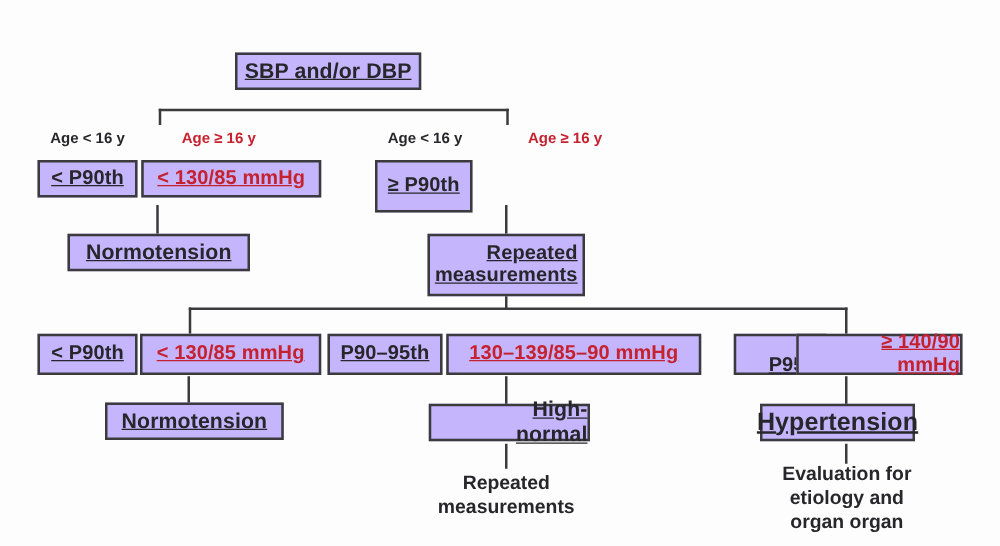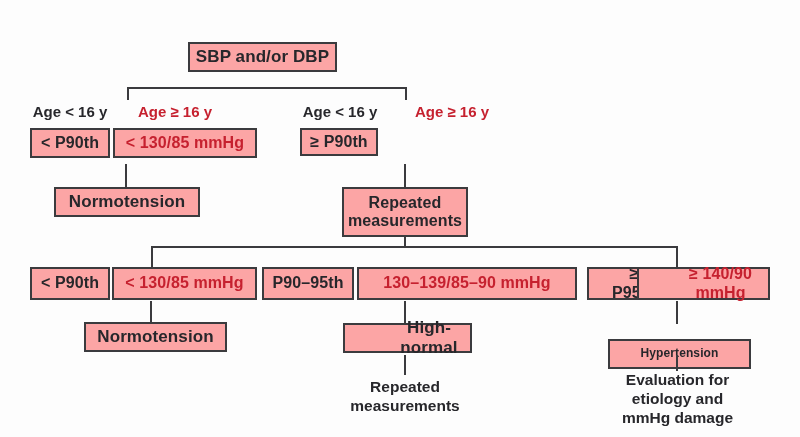--- a/index.html
+++ b/index.html
@@ -4,29 +4,29 @@
 <style>
   html,body{margin:0;padding:0;background:#fff;}
   .figure{
     position:relative;width:800px;height:437px;overflow:hidden;
     background:var(--background,#fdfdfd);
     font-family:"Liberation Sans","DejaVu Sans",sans-serif;
     font-weight:700;color:var(--black-text,#27272b);
   }
   .box{
     position:absolute;box-sizing:border-box;
-    border:2px solid var(--box-border,#3b3b3e);background:#fca5a5;
+    border:2px solid var(--box-border,#3b3b3e);background:#c4b5fd;
     display:flex;align-items:center;justify-content:center;
-    text-align:center;font-size:16px;line-height:1.15;
-    white-space:pre-line;letter-spacing:0.1px;
+    text-align:right;font-size:16px;line-height:1.15;
+    white-space:pre-line;letter-spacing:0.1px;text-decoration:underline;
   }
   .red{color:var(--red-text,#c6212f);}
   .ink{color:var(--black-text,#27272b);}
   .lbl{
-    position:absolute;font-size:15px;text-align:center;line-height:1.1;
+    position:absolute;font-size:12px;text-align:center;line-height:1.1;
     white-space:pre-line;
   }
   .freetext{
     position:absolute;font-size:15.5px;text-align:center;line-height:1.22;
     white-space:pre-line;
   }
   .line{position:absolute;background:var(--box-border,#3b3b3e);}
 </style>
 </head>
 <body>
@@ -39,51 +39,51 @@
   <div class="line" style="left:127px;top:87px;width:2px;height:13px;"></div>
   <div class="line" style="left:405px;top:87px;width:2px;height:13px;"></div>
 
   <div class="lbl ink" style="left:20px;top:104px;width:100px;">Age &lt; 16 y</div>
   <div class="lbl red" style="left:125px;top:104px;width:100px;">Age ≥ 16 y</div>
   <div class="lbl ink" style="left:290px;top:104px;width:100px;">Age &lt; 16 y</div>
   <div class="lbl red" style="left:402px;top:104px;width:100px;">Age ≥ 16 y</div>
 
   <div class="box ink" style="left:30px;top:128px;width:80px;height:30px;">&lt; P90th</div>
   <div class="box red" style="left:113px;top:128px;width:144px;height:30px;">&lt; 130/85 mmHg</div>
-  <div class="box ink" style="left:300px;top:128px;width:78px;height:28px;">≥ P90th</div>
+  <div class="box ink" style="left:300px;top:128px;width:78px;height:42px;">≥ P90th</div>
 
   <div class="line" style="left:125px;top:164px;width:2px;height:23px;"></div>
   <div class="line" style="left:404px;top:164px;width:2px;height:23px;"></div>
 
   <div class="box ink" style="left:54px;top:187px;width:146px;height:30px;font-size:17px;">Normotension</div>
   <div class="box ink" style="left:342px;top:187px;width:126px;height:50px;">Repeated
 measurements</div>
 
   <div class="line" style="left:404px;top:237px;width:2px;height:11px;"></div>
   <div class="line" style="left:151px;top:246px;width:527px;height:2px;"></div>
   <div class="line" style="left:151px;top:246px;width:2px;height:21px;"></div>
   <div class="line" style="left:676px;top:246px;width:2px;height:21px;"></div>
 
   <div class="box ink" style="left:30px;top:267px;width:80px;height:33px;">&lt; P90th</div>
   <div class="box red" style="left:112px;top:267px;width:145px;height:33px;">&lt; 130/85 mmHg</div>
   <div class="box ink" style="left:262px;top:267px;width:92px;height:33px;">P90–95th</div>
-  <div class="box red" style="left:357px;top:267px;width:220px;height:33px;">130–139/85–90 mmHg</div>
+  <div class="box red" style="left:357px;top:267px;width:204px;height:33px;">130–139/85–90 mmHg</div>
   <div class="box ink" style="left:587px;top:267px;width:74px;height:33px;padding-left:20px;">≥ P95th</div>
   <div class="box red" style="left:637px;top:267px;width:133px;height:33px;padding-left:34px;">≥ 140/90 mmHg</div>
 
   <div class="line" style="left:150px;top:301px;width:2px;height:22px;"></div>
   <div class="line" style="left:404px;top:301px;width:2px;height:23px;"></div>
   <div class="line" style="left:676px;top:301px;width:2px;height:23px;"></div>
 
   <div class="box ink" style="left:84px;top:322px;width:143px;height:30px;font-size:17px;">Normotension</div>
   <div class="box ink" style="left:343px;top:323px;width:129px;height:30px;font-size:17px;padding-left:43px;">High-normal</div>
-  <div class="box ink" style="left:608px;top:323px;width:143px;height:30px;font-size:12px;margin-top:16px;">Hypertension</div>
+  <div class="box ink" style="left:608px;top:323px;width:124px;height:30px;font-size:20px;">Hypertension</div>
 
   <div class="line" style="left:404px;top:355px;width:2px;height:20px;"></div>
   <div class="line" style="left:676px;top:355px;width:2px;height:16px;"></div>
 
   <div class="freetext ink" style="left:335px;top:378px;width:140px;">Repeated
 measurements</div>
   <div class="freetext ink" style="left:605px;top:371px;width:145px;">Evaluation for
 etiology and
-mmHg damage</div>
+organ organ</div>
 
 </div>
 
 </body></html>

